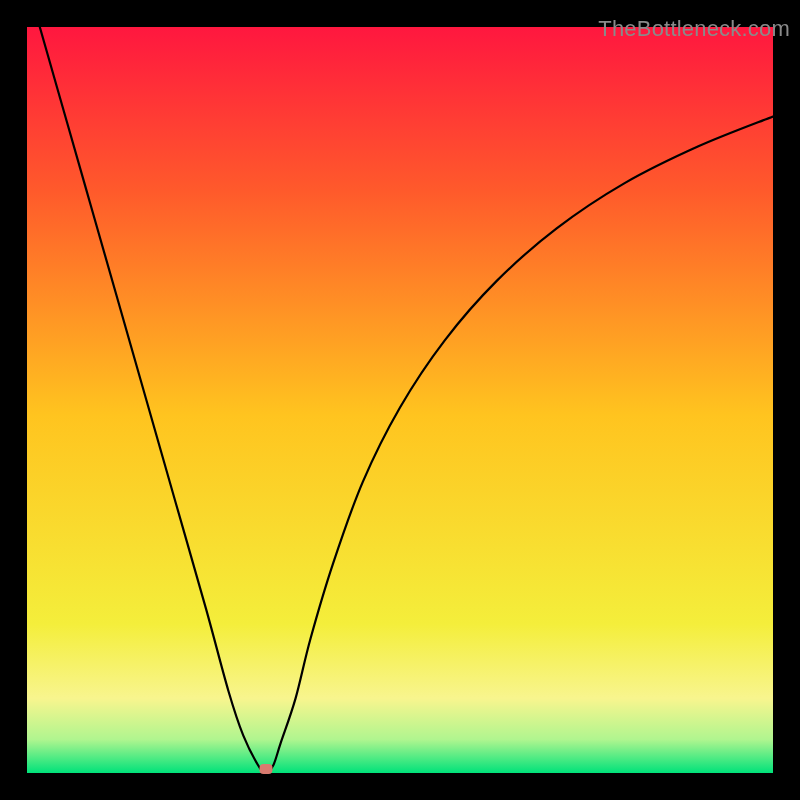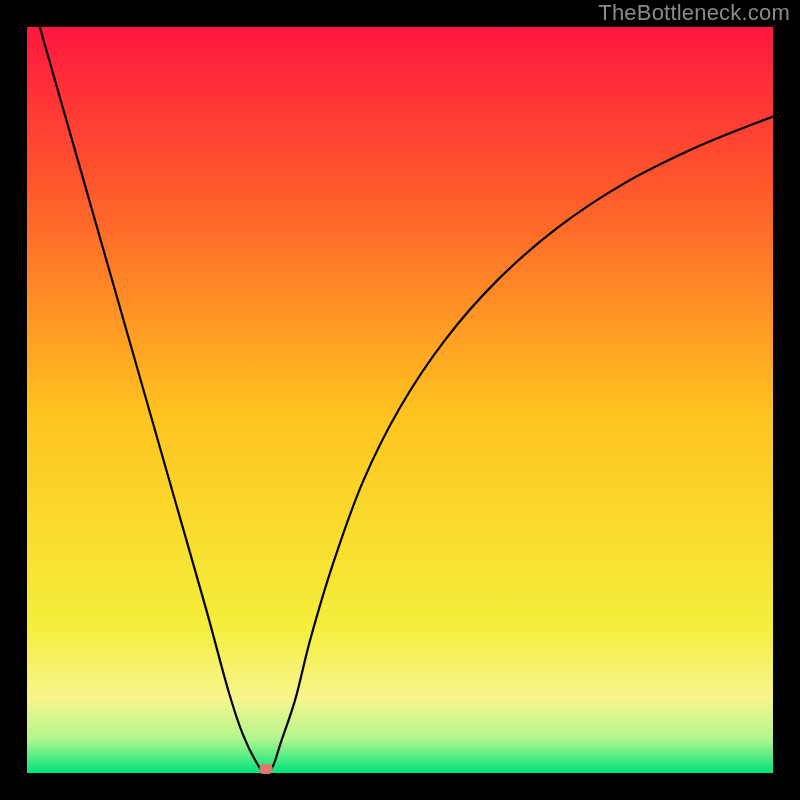--- a/index.html
+++ b/index.html
@@ -14,21 +14,21 @@
   .frame {
     position: absolute;
     left: 27px;
     top: 27px;
     width: 746px;
     height: 746px;
     background: #000;
   }
   .watermark {
     position: absolute;
-    top: 0;
+    top: 16px;
     right: 10px;
     color: #8a8a8a;
     font-size: 22px;
     font-weight: 500;
     letter-spacing: 0.2px;
     z-index: 5;
     user-select: none;
   }
   svg {
     display: block;

